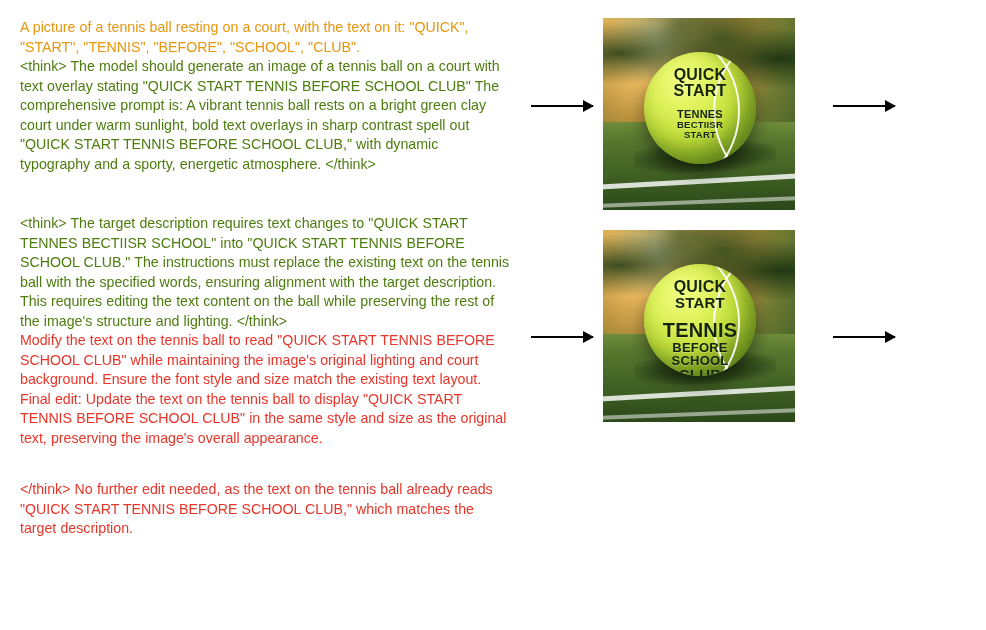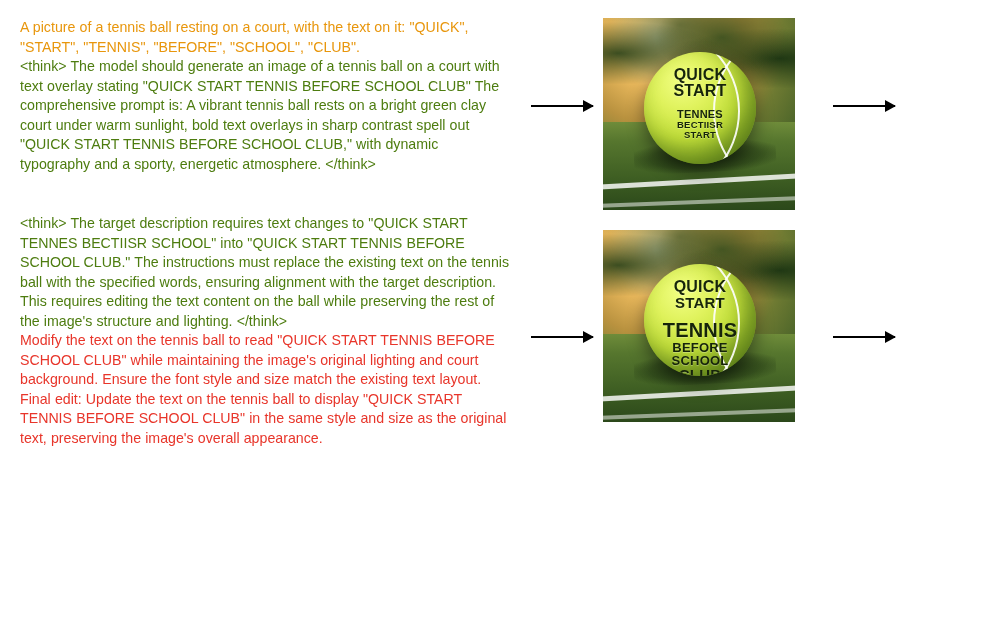--- a/index.html
+++ b/index.html
@@ -189,20 +189,21 @@
     <div class="spacer-md"></div>
 
     <div class="block">
       <p class="para dark">&lt;think&gt; The target description requires text changes to "QUICK START TENNES BECTIISR SCHOOL" into "QUICK START TENNIS BEFORE SCHOOL CLUB." The instructions must replace the existing text on the tennis ball with the specified words, ensuring alignment with the target description. This requires editing the text content on the ball while preserving the rest of the image's structure and lighting. &lt;/think&gt;</p>
       <p class="para red">Modify the text on the tennis ball to read "QUICK START TENNIS BEFORE SCHOOL CLUB" while maintaining the image's original lighting and court background. Ensure the font style and size match the existing text layout. Final edit: Update the text on the tennis ball to display "QUICK START TENNIS BEFORE SCHOOL CLUB" in the same style and size as the original text, preserving the image's overall appearance.</p>
     </div>
 
     <div class="spacer-sm"></div>
 
     <div class="block">
+      <p class="para red">&lt;/think&gt; No further edit needed, as the text on the tennis ball already reads "QUICK START TENNIS BEFORE SCHOOL CLUB," which matches the target description.</p>
     </div>
 
   </div>
 
   <div class="arrow arrow-1"></div>
   <div class="arrow arrow-2"></div>
   <div class="arrow arrow-3"></div>
   <div class="arrow arrow-4"></div>
 
   <div class="img-frame img-1">

